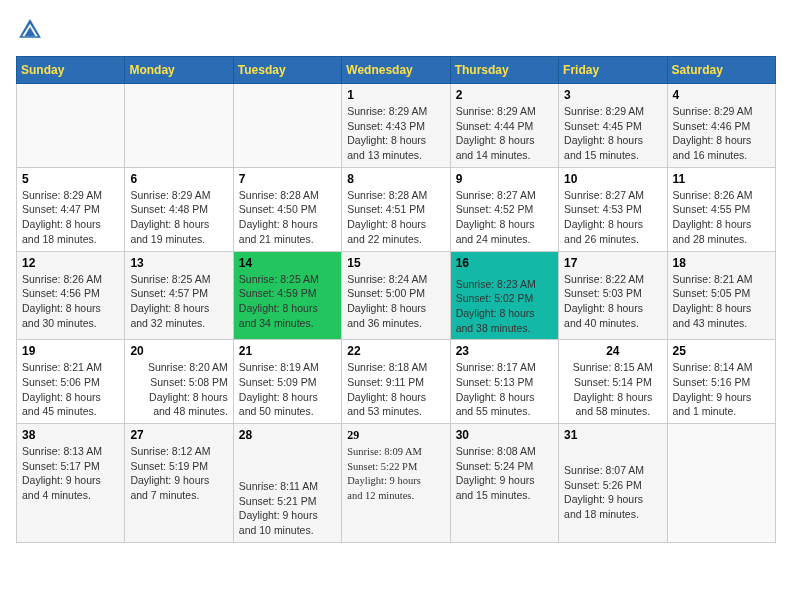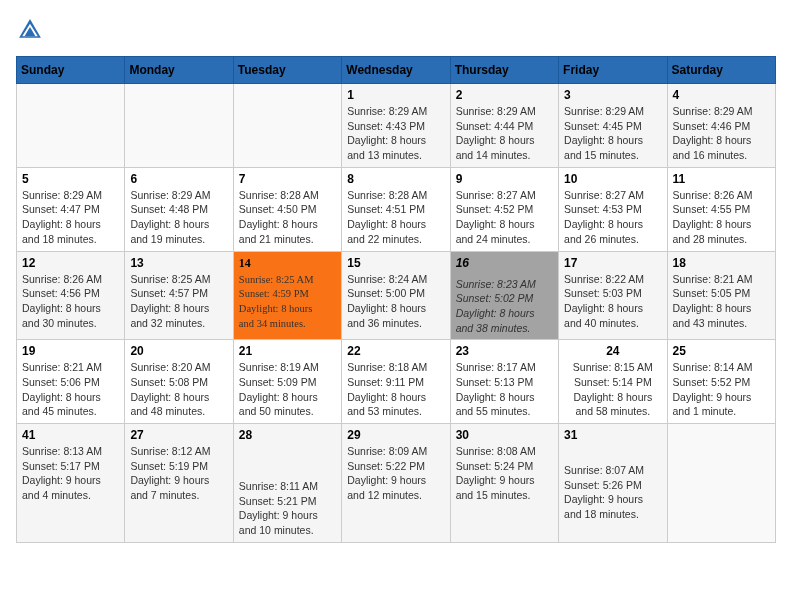--- a/index.html
+++ b/index.html
@@ -44,21 +44,21 @@
       font-size: 14px;
       color: #444;
     }
     .calendar {
       width: 100%;
       border-collapse: collapse;
       font-size: 11px;
     }
     .calendar th {
       background: #2a6db5;
-      color: #000000;
+      color: #fde047;
       padding: 6px 4px;
       text-align: left;
       font-size: 12px;
       font-weight: bold;
       border: 1px solid #1a5a9a;
     }
     .calendar td {
       border: 1px solid #ccc;
       vertical-align: top;
       padding: 4px 5px;
@@ -213,35 +213,35 @@
 Daylight: 8 hours
 and 30 minutes.</div>
         </td>
         <td style="background: rgb(245, 245, 245);">
           <span class="day-number">13</span>
           <div class="day-info" style="white-space: pre-line;">Sunrise: 8:25 AM
 Sunset: 4:57 PM
 Daylight: 8 hours
 and 32 minutes.</div>
         </td>
-        <td style="background: #f97316; font-family: Liberation Serif, serif;">
+        <td style="background: #22c55e;">
           <span class="day-number">14</span>
           <div class="day-info" style="white-space: pre-line;">Sunrise: 8:25 AM
 Sunset: 4:59 PM
 Daylight: 8 hours
 and 34 minutes.</div>
         </td>
         <td style="background: rgb(245, 245, 245);">
           <span class="day-number">15</span>
           <div class="day-info" style="white-space: pre-line;">Sunrise: 8:24 AM
 Sunset: 5:00 PM
 Daylight: 8 hours
 and 36 minutes.</div>
         </td>
-        <td style="background: #a3a3a3; font-style: italic;">
+        <td style="background: #14b8a6;">
           <span class="day-number">16</span>
           <div class="day-info" style="white-space: pre-line; margin-top: 7px;">Sunrise: 8:23 AM
 Sunset: 5:02 PM
 Daylight: 8 hours
 and 38 minutes.</div>
         </td>
         <td style="background: rgb(245, 245, 245);">
           <span class="day-number">17</span>
           <div class="day-info" style="white-space: pre-line;">Sunrise: 8:22 AM
 Sunset: 5:03 PM
@@ -259,21 +259,21 @@
       <tr>
         <td style="background: rgb(255, 255, 255);">
           <span class="day-number">19</span>
           <div class="day-info" style="white-space: pre-line;">Sunrise: 8:21 AM
 Sunset: 5:06 PM
 Daylight: 8 hours
 and 45 minutes.</div>
         </td>
         <td style="background: rgb(255, 255, 255);">
           <span class="day-number">20</span>
-          <div class="day-info" style="white-space: pre-line;">Sunrise: 8:20 AM
+          <div class="day-info" style="white-space: pre-line; text-align: right;">Sunrise: 8:20 AM
 Sunset: 5:08 PM
 Daylight: 8 hours
 and 48 minutes.</div>
         </td>
         <td style="background: rgb(255, 255, 255);">
           <span class="day-number">21</span>
           <div class="day-info" style="white-space: pre-line;">Sunrise: 8:19 AM
 Sunset: 5:09 PM
 Daylight: 8 hours
 and 50 minutes.</div>
@@ -295,48 +295,48 @@
         <td style="background: rgb(255, 255, 255); text-align: center;">
           <span class="day-number">24</span>
           <div class="day-info" style="white-space: pre-line;">Sunrise: 8:15 AM
 Sunset: 5:14 PM
 Daylight: 8 hours
 and 58 minutes.</div>
         </td>
         <td style="background: rgb(255, 255, 255);">
           <span class="day-number">25</span>
           <div class="day-info" style="white-space: pre-line;">Sunrise: 8:14 AM
-Sunset: 5:52 PM
+Sunset: 5:16 PM
 Daylight: 9 hours
 and 1 minute.</div>
         </td>
       </tr>
       <tr>
         <td style="background: rgb(245, 245, 245);">
-          <span class="day-number">41</span>
+          <span class="day-number">38</span>
           <div class="day-info" style="white-space: pre-line;">Sunrise: 8:13 AM
 Sunset: 5:17 PM
 Daylight: 9 hours
 and 4 minutes.</div>
         </td>
         <td style="background: rgb(245, 245, 245);">
           <span class="day-number">27</span>
           <div class="day-info" style="white-space: pre-line;">Sunrise: 8:12 AM
 Sunset: 5:19 PM
 Daylight: 9 hours
 and 7 minutes.</div>
         </td>
         <td style="background: rgb(245, 245, 245);">
           <span class="day-number">28</span>
           <div class="day-info" style="white-space: pre-line; margin-top: 37px;">Sunrise: 8:11 AM
 Sunset: 5:21 PM
 Daylight: 9 hours
 and 10 minutes.</div>
         </td>
-        <td style="background: rgb(245, 245, 245);">
+        <td style="background: rgb(245, 245, 245); font-family: Liberation Serif, serif;">
           <span class="day-number">29</span>
           <div class="day-info" style="white-space: pre-line;">Sunrise: 8:09 AM
 Sunset: 5:22 PM
 Daylight: 9 hours
 and 12 minutes.</div>
         </td>
         <td style="background: rgb(245, 245, 245);">
           <span class="day-number">30</span>
           <div class="day-info" style="white-space: pre-line;">Sunrise: 8:08 AM
 Sunset: 5:24 PM

